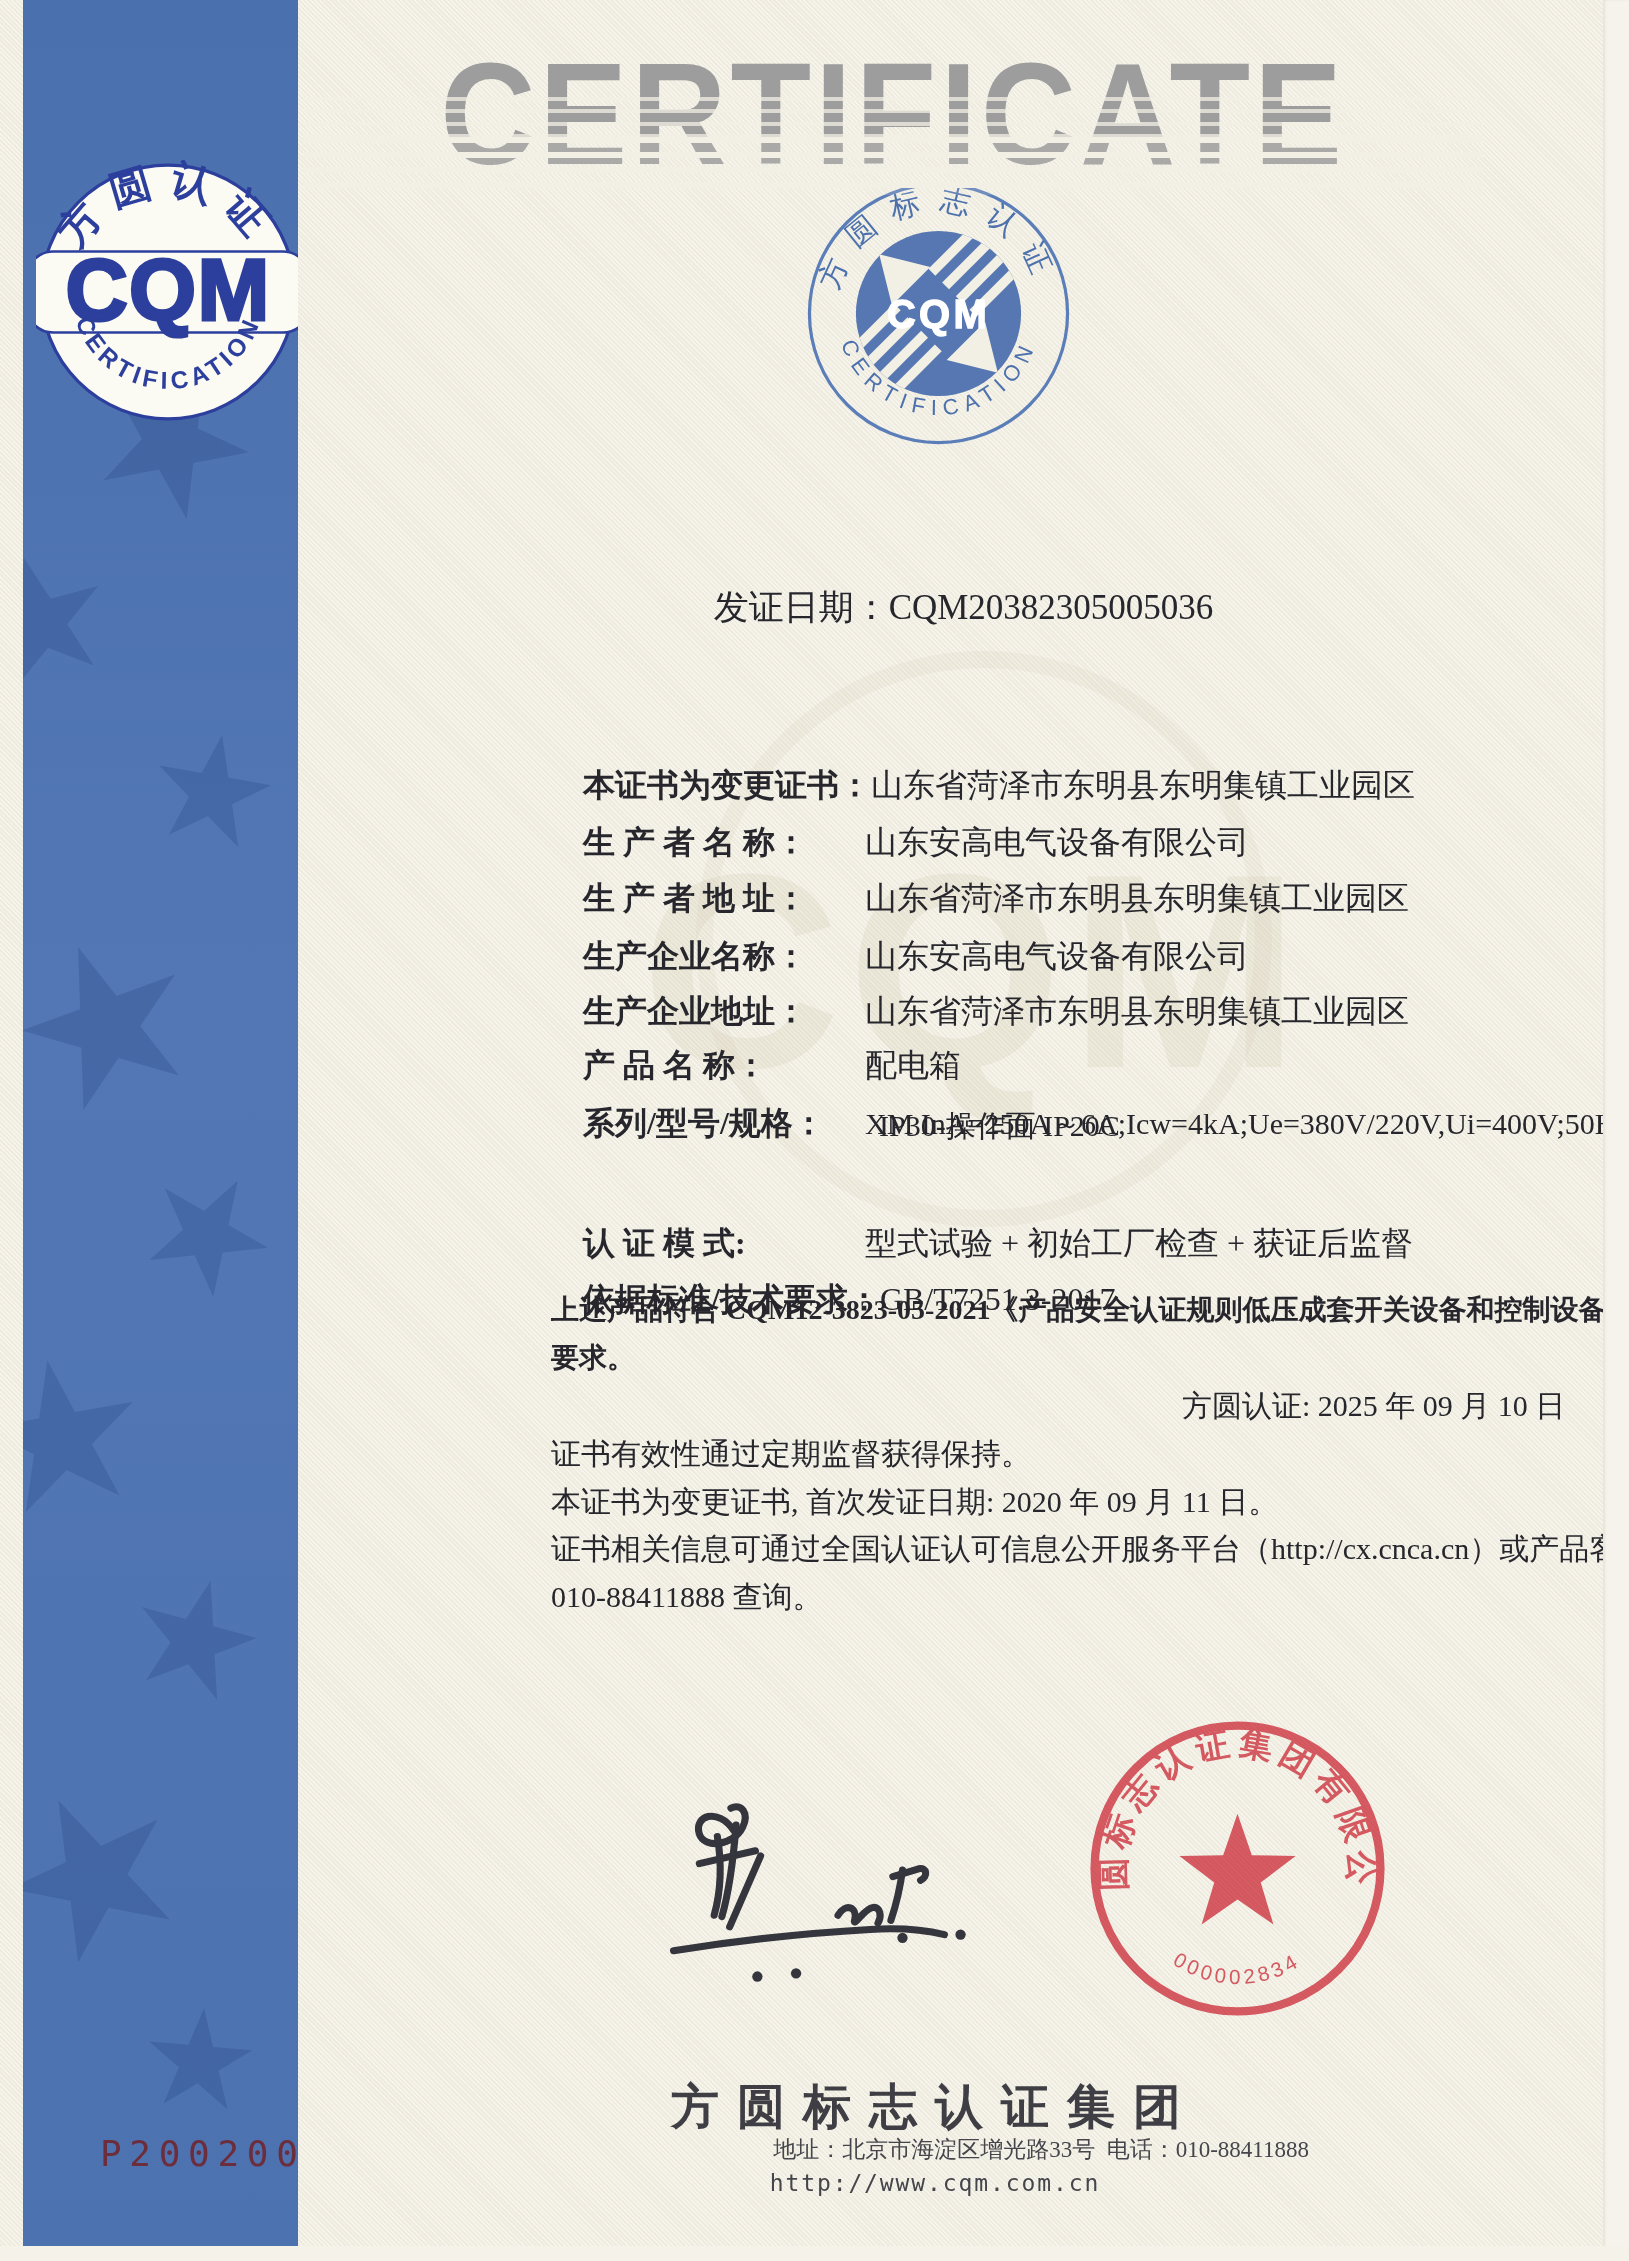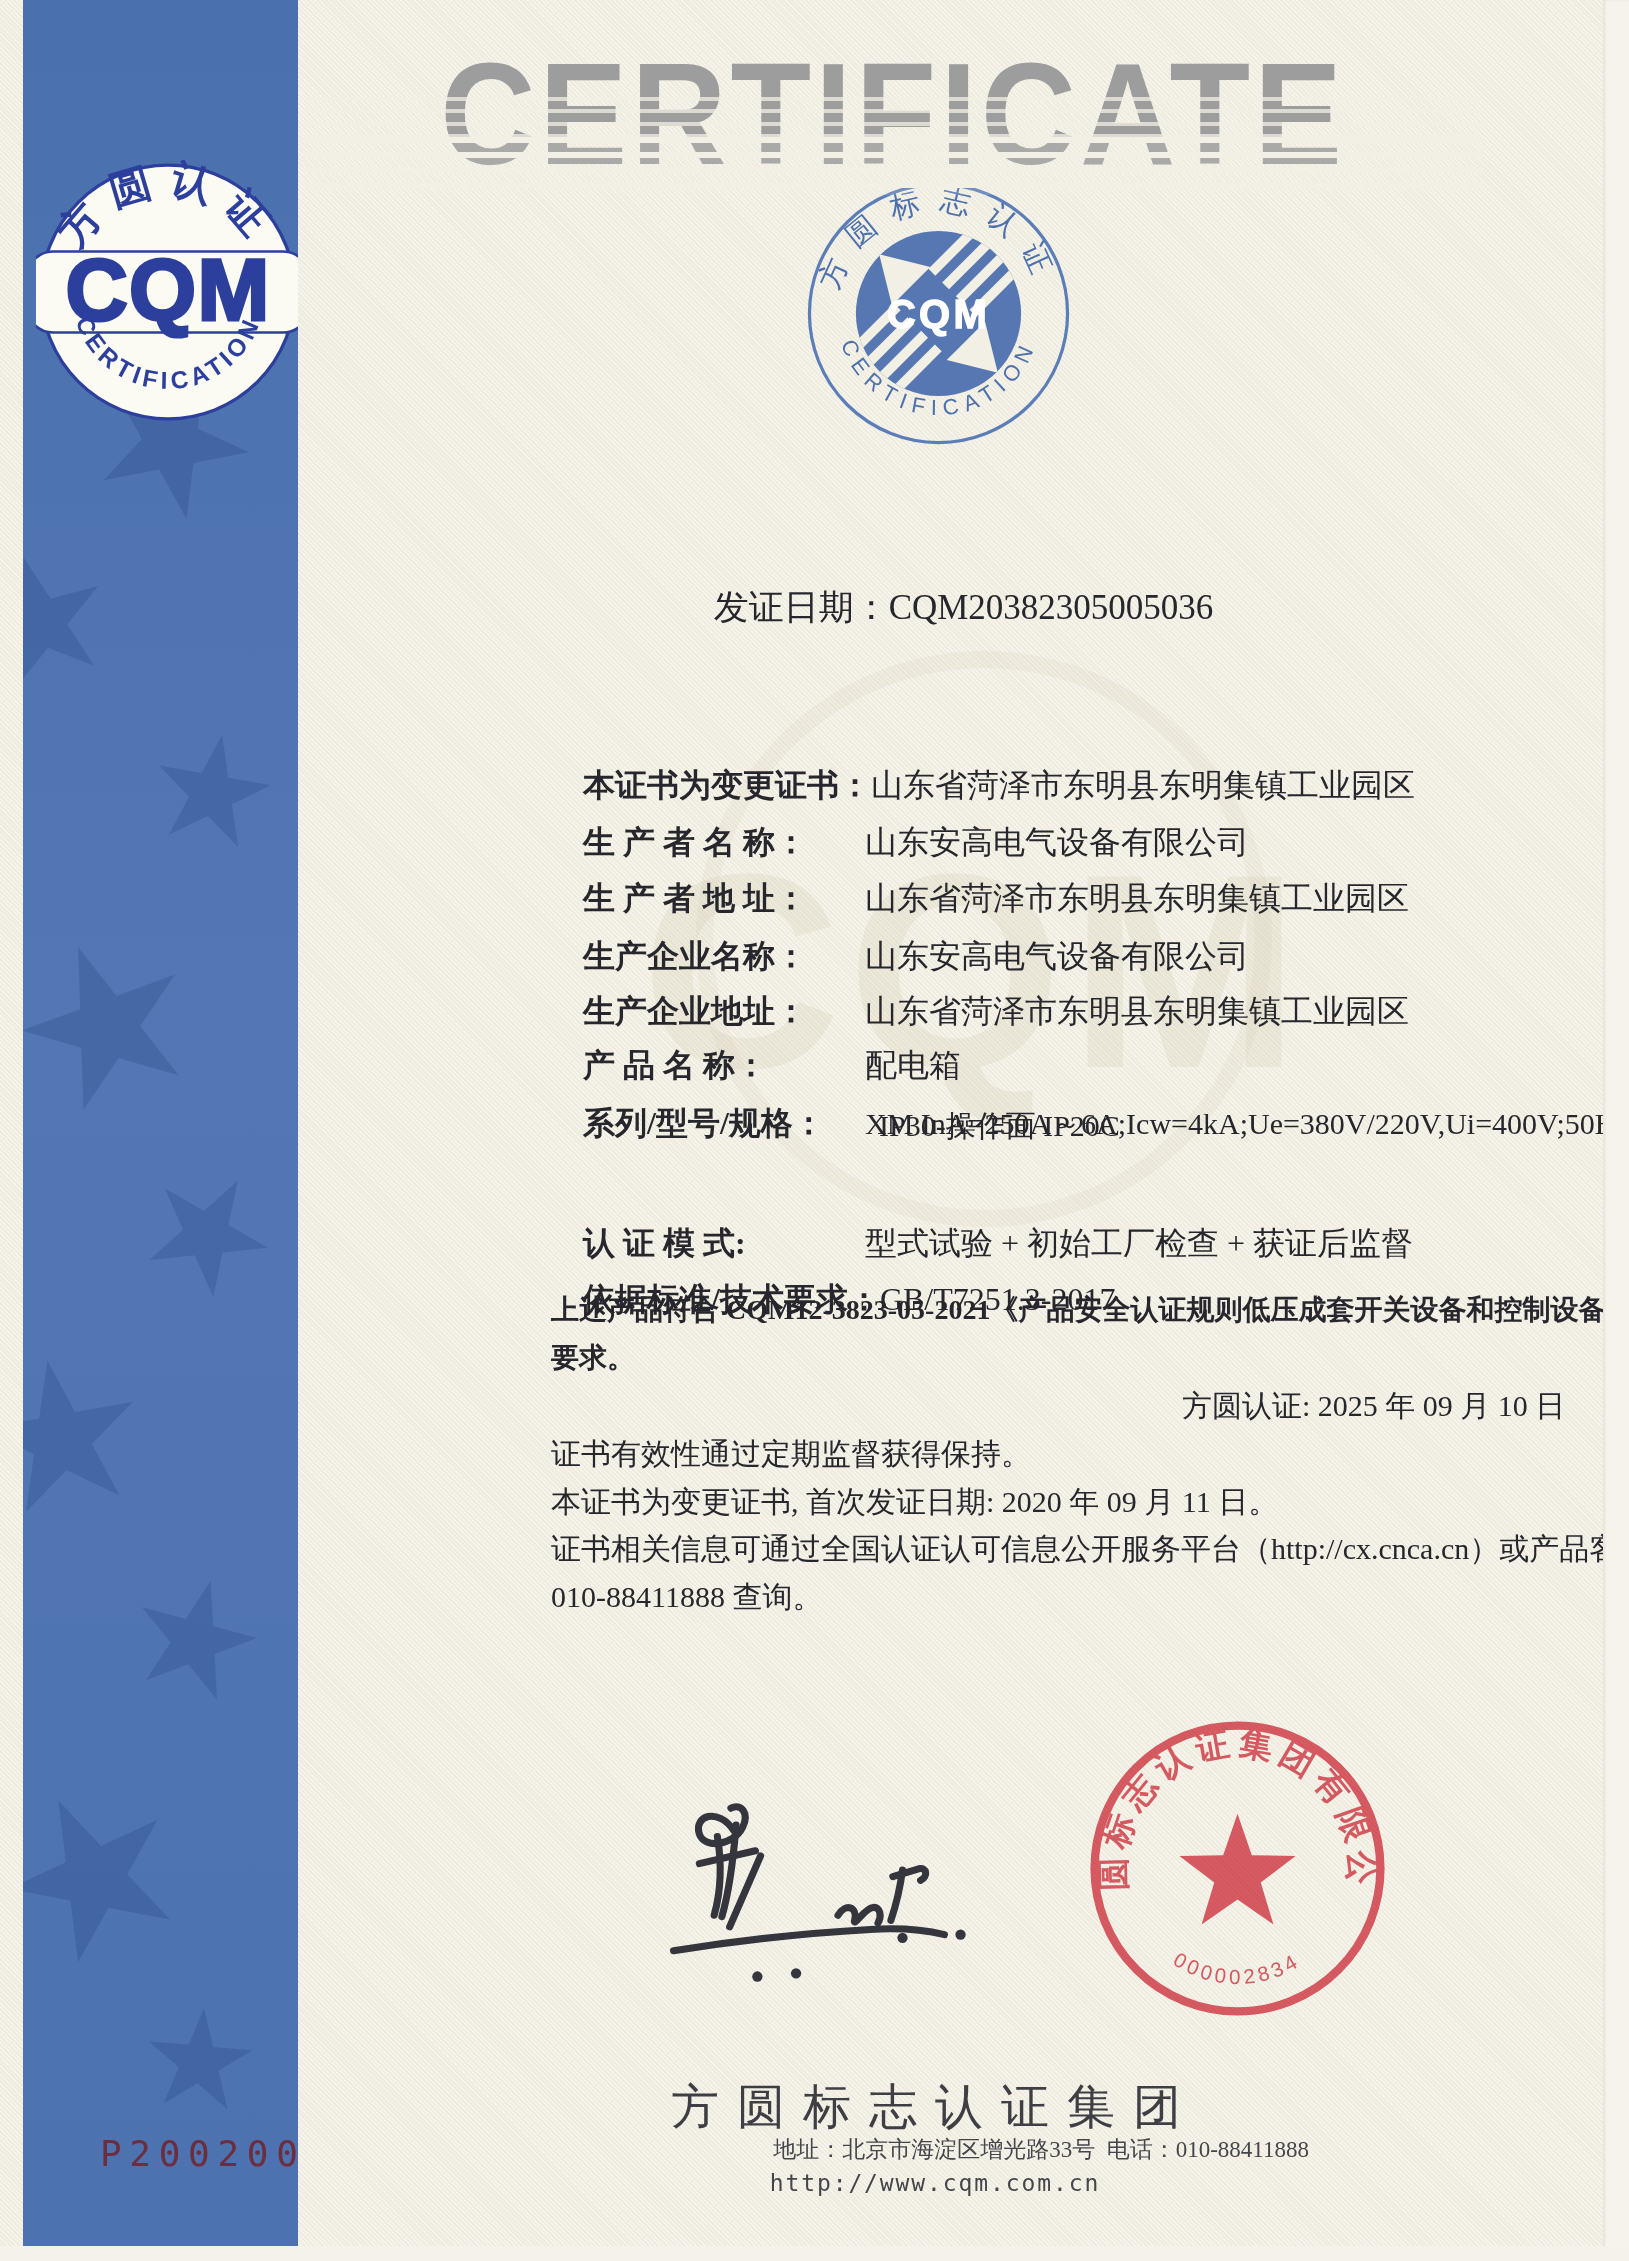--- a/index.html
+++ b/index.html
@@ -57,21 +57,21 @@
   .note{position:absolute;left:551px;font-size:30px;white-space:pre;}
   .note-r{position:absolute;left:1182px;font-size:30px;white-space:pre;}
 
   
   .signature{position:absolute;left:567px;top:1754px;width:413px;height:258px;}
   .seal{position:absolute;left:1083px;top:1714px;width:309px;height:309px;opacity:0.95;
         mix-blend-mode:multiply;}
 
   
   .footer-company{position:absolute;left:561px;top:2075px;width:748px;text-align:center;
-                  font-size:48px;font-weight:normal;letter-spacing:18px;color:#3e3e44;white-space:pre;}
+                  font-size:48px;font-weight:bold;letter-spacing:18px;color:#3e3e44;white-space:pre;}
   .footer-address{position:absolute;left:561px;top:2134px;width:748px;text-align:right;
                   font-size:23px;color:#45454b;white-space:pre;}
   .footer-web{position:absolute;left:561px;top:2170px;width:748px;text-align:center;
               font-family:"DejaVu Sans Mono","Liberation Mono",monospace;
               font-size:23px;letter-spacing:1.9px;color:#45454b;white-space:pre;}
   .print-serial{position:absolute;left:77px;top:2133px;font-family:"DejaVu Sans Mono","Liberation Mono",monospace;
                 font-size:36px;letter-spacing:7.7px;color:#6c2d3d;z-index:4;white-space:pre;}
 </style>
 </head>
 <body>

